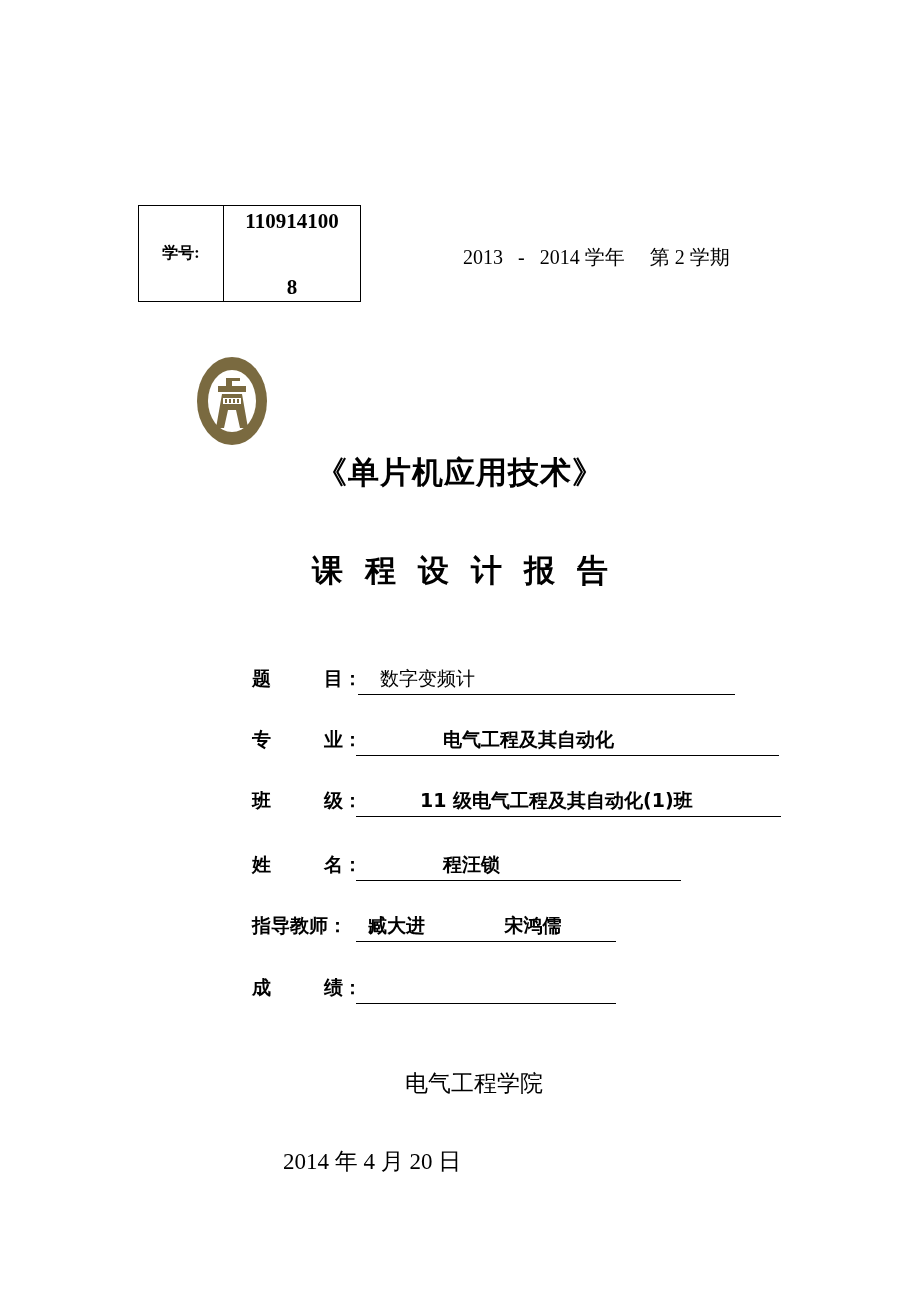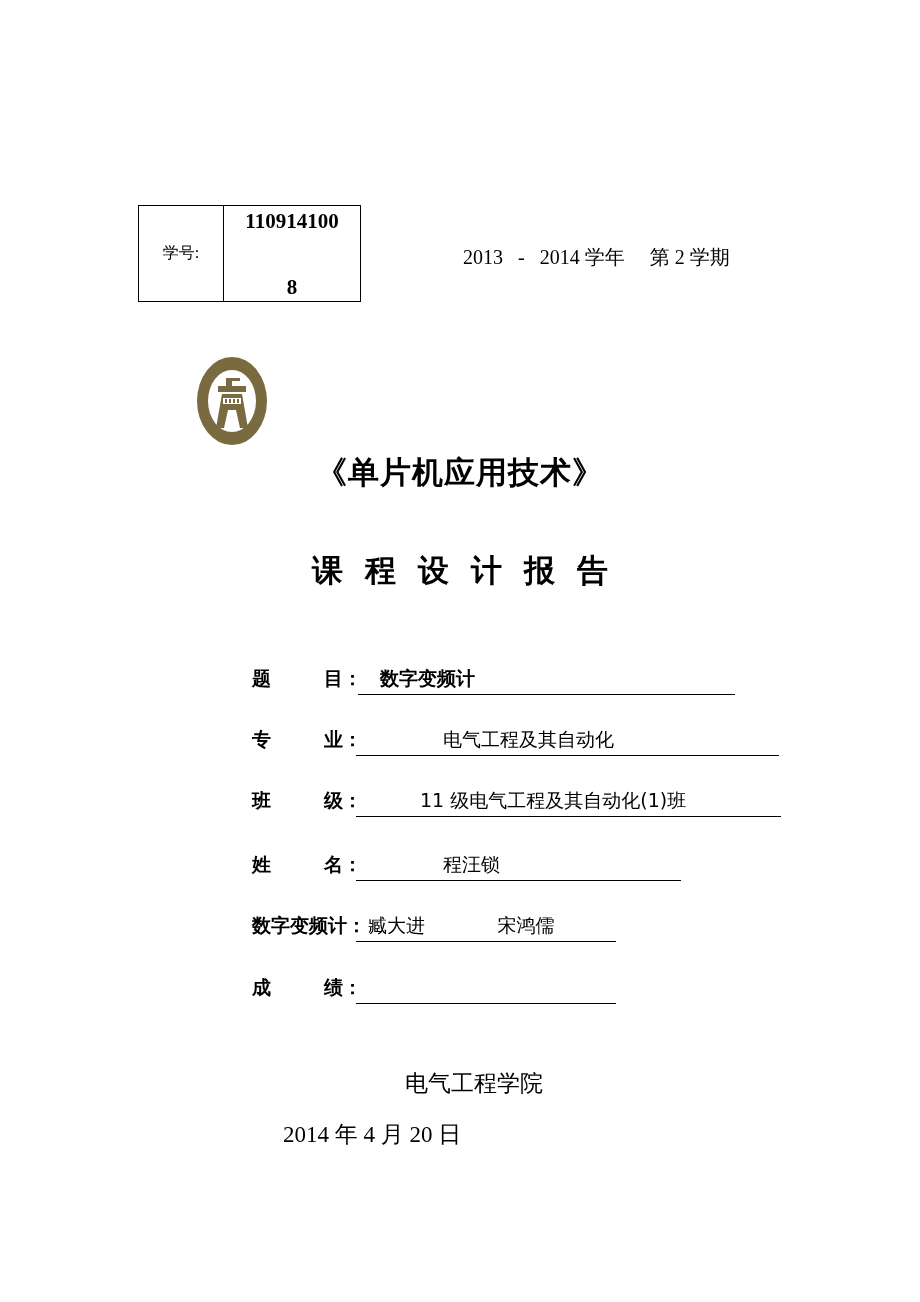--- a/index.html
+++ b/index.html
@@ -4,42 +4,42 @@
 <style>
   html, body { margin: 0; padding: 0; background: #ffffff; }
   body { width: 920px; height: 1302px; position: relative; overflow: hidden; color: #000; }
   .serif { font-family: "Liberation Serif", "DejaVu Serif", serif; }
   .sans { font-family: "DejaVu Sans", "Liberation Sans", sans-serif; }
 
   
   .id-table { position: absolute; left: 138px; top: 205px; width: 223px; height: 97px;
     border: 1px solid #000; box-sizing: border-box; display: flex; }
   .id-label-cell { width: 84px; border-right: 1px solid #000; display: flex; align-items: center;
-    justify-content: center; font-size: 16px; }
+    justify-content: center; font-size: 16px; font-weight: bold; }
   .id-value-cell { flex: 1; display: flex; flex-direction: column; align-items: center; justify-content: center;
     font-size: 21px; font-weight: bold; line-height: 38px; gap: 28px; }
 
   .term { position: absolute; left: 463px; top: 244px; font-size: 20px; white-space: pre; }
 
   
   .logo { position: absolute; left: 196px; top: 356px; width: 72px; height: 90px; }
 
   .course-title { position: absolute; left: 0; width: 920px; top: 452px; text-align: center;
     font-size: 31px; font-weight: bold; letter-spacing: 1px; }
   .report-title { position: absolute; left: 0; width: 920px; top: 550px; text-align: center;
     font-size: 31px; font-weight: bold; letter-spacing: 22px; padding-left: 22px; box-sizing: border-box; }
 
   .field { position: absolute; left: 248px; height: 30px; font-size: 19px; }
   .field .label { position: absolute; left: 4px; top: 0; font-weight: bold; white-space: pre; }
   .field .line { position: absolute; top: 0; height: 28px; border-bottom: 1.5px solid #000; }
-  .field .value { position: absolute; top: 0; white-space: pre; font-weight: normal; }
-  .field .value.regular { font-weight: bold; }
+  .field .value { position: absolute; top: 0; white-space: pre; font-weight: bold; }
+  .field .value.regular { font-weight: normal; }
 
   .college { position: absolute; left: 14px; width: 920px; top: 1068px; text-align: center; font-size: 23px; }
-  .date { position: absolute; left: 0; width: 744px; top: 1119px; text-align: center; font-size: 23px; }
+  .date { position: absolute; left: 0; width: 744px; top: 1146px; text-align: center; font-size: 23px; }
 </style>
 </head>
 <body>
 
 <div class="id-table serif">
   <div class="id-label-cell">学号:</div>
   <div class="id-value-cell">
     <span>110914100</span>
     <span>8</span>
   </div>
@@ -84,21 +84,21 @@
   <span class="value" style="left:172px;">11 级电气工程及其自动化(1)班</span>
 </div>
 
 <div class="field sans" style="top:852px;">
   <span class="label">姓        名：</span>
   <div class="line" style="left:108px; width:325px;"></div>
   <span class="value" style="left:195px;text-align:center;">程汪锁</span>
 </div>
 
 <div class="field sans" style="top:913px;">
-  <span class="label">数字变频计：</span>
+  <span class="label">指导教师：</span>
   <div class="line" style="left:108px; width:260px;"></div>
   <span class="value" style="left:120px;text-align:right;">臧大进            宋鸿儒</span>
 </div>
 
 <div class="field sans" style="top:975px;">
   <span class="label">成        绩：</span>
   <div class="line" style="left:108px; width:260px;"></div>
   <span class="value" style="left:120px;"></span>
 </div>
 

